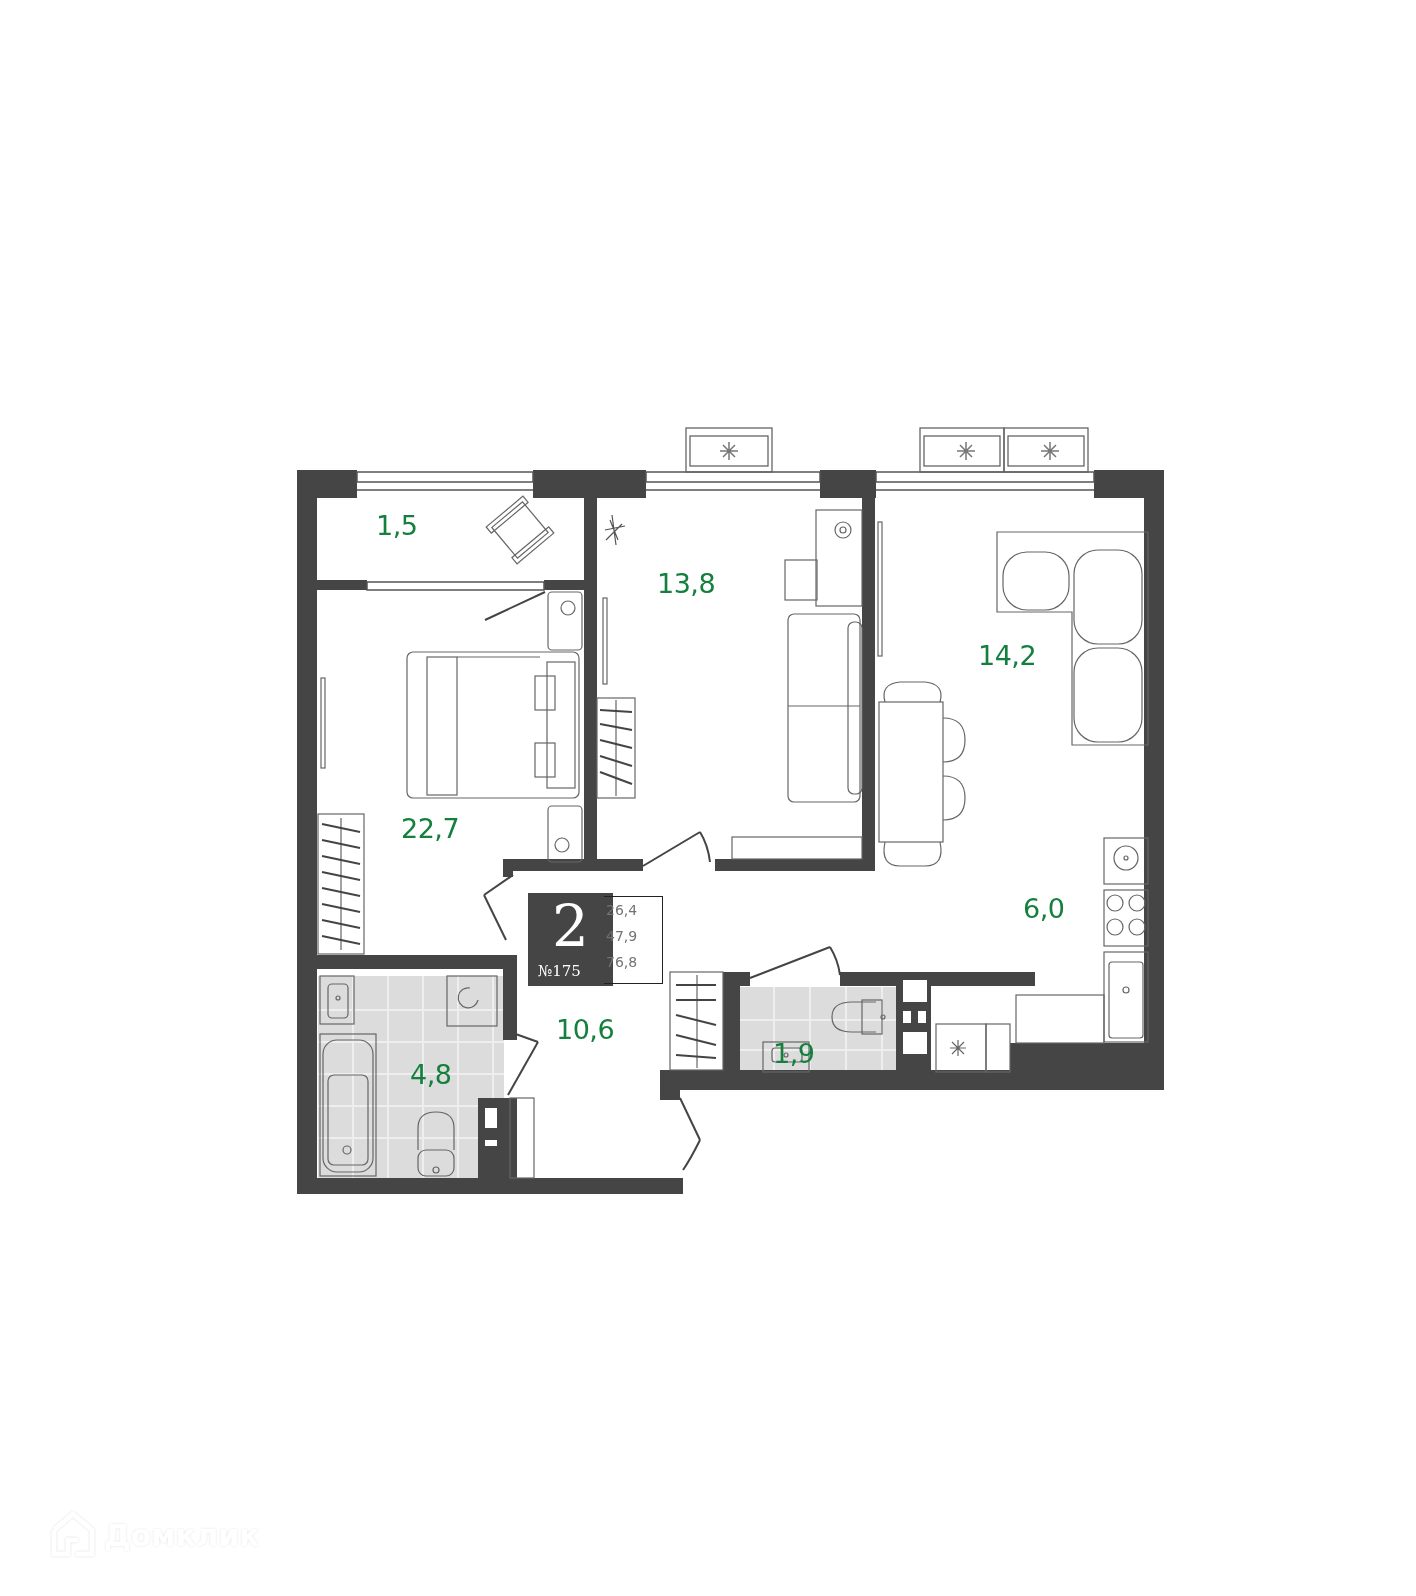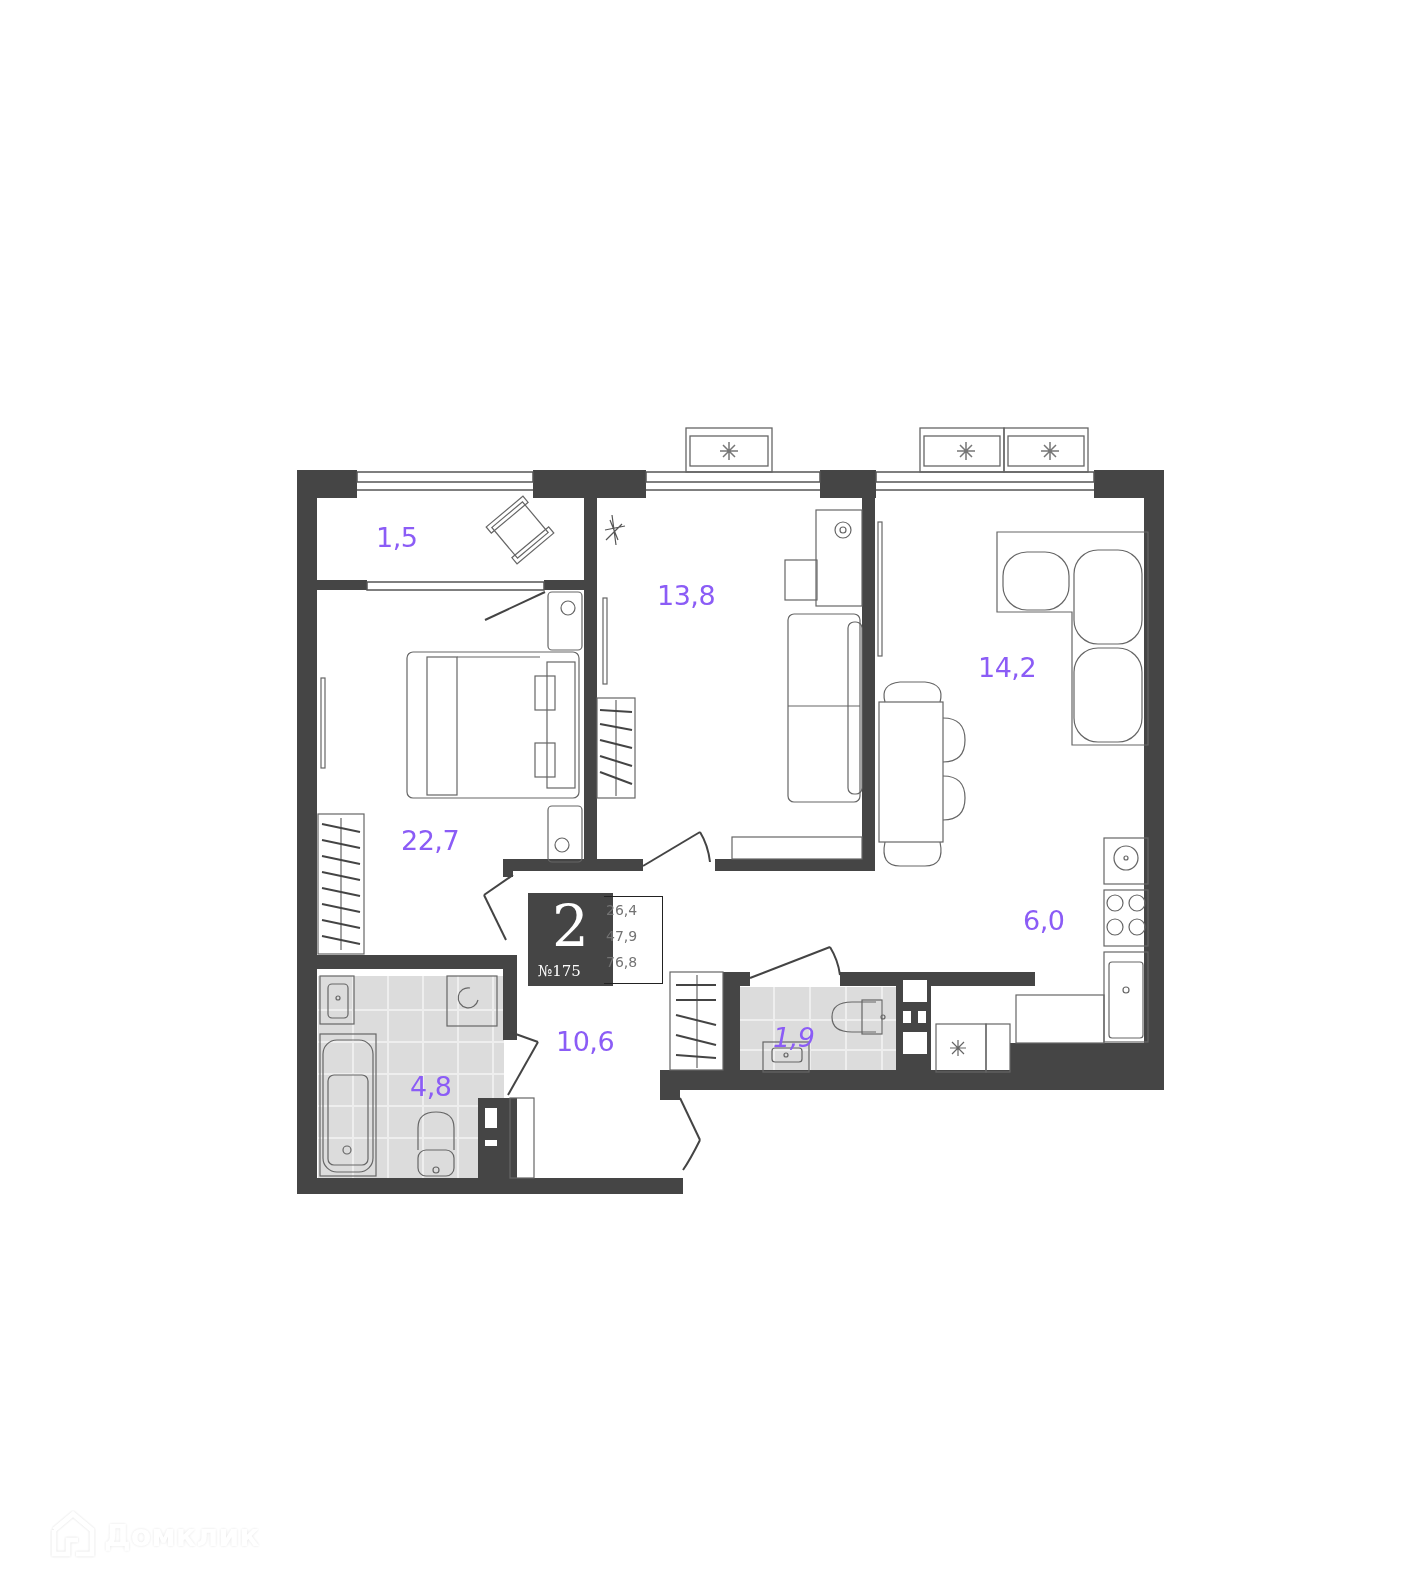--- a/index.html
+++ b/index.html
@@ -1,18 +1,18 @@
 <!DOCTYPE html>
 <html><head>
 <meta charset="utf-8">
 <style>
   html,body{margin:0;padding:0;background:#fff;}
   body{width:1416px;height:1596px;position:relative;overflow:hidden;font-family:"Liberation Sans",sans-serif;}
   #plan{position:absolute;left:0;top:0;}
-  .room-label{position:absolute;font-family:"DejaVu Sans",sans-serif;font-size:27px;color:#8b5cf6;letter-spacing:-0.5px;margin-top:12px;}
+  .room-label{position:absolute;font-family:"DejaVu Sans",sans-serif;font-size:27px;color:#15803d;letter-spacing:-0.5px;}
   .badge{position:absolute;left:528px;top:893px;width:85px;height:93px;background:#454545;color:#fff;}
   .badge .num{position:absolute;left:0;top:0;width:85px;text-align:center;font-family:"DejaVu Serif",serif;font-size:58px;line-height:66px;}
   .badge .apt{position:absolute;left:0;top:66px;width:63px;text-align:center;font-family:"DejaVu Serif",serif;font-size:15px;line-height:24px;}
   .stats{position:absolute;left:604px;top:896px;width:58px;height:86px;border-top:1.5px solid #222;border-right:1.5px solid #222;border-bottom:1.5px solid #222;padding-left:0;}
   .stats div{font-family:"DejaVu Sans",sans-serif;font-size:14px;line-height:26px;color:#737373;padding-left:2px;}
   .logo{position:absolute;left:50px;top:1510px;display:flex;align-items:center;gap:8px;opacity:0.9;}
   .logo span{font-family:"DejaVu Sans",sans-serif;font-weight:bold;font-size:30px;color:#fff;text-shadow:0 0 3px rgba(0,0,0,0.12);}
 </style>
 </head>
 <body>
@@ -263,21 +263,21 @@
   </g>
 </svg>
 
 <div class="room-label" style="left:376px;top:510px;">1,5</div>
 <div class="room-label" style="left:401px;top:813px;">22,7</div>
 <div class="room-label" style="left:657px;top:568px;">13,8</div>
 <div class="room-label" style="left:978px;top:640px;">14,2</div>
 <div class="room-label" style="left:1023px;top:893px;">6,0</div>
 <div class="room-label" style="left:556px;top:1014px;">10,6</div>
 <div class="room-label" style="left:410px;top:1059px;">4,8</div>
-<div class="room-label" style="left:773px;top:1010px;font-style:italic;">1,9</div>
+<div class="room-label" style="left:773px;top:1038px;">1,9</div>
 
 <div class="badge">
   <div class="num">2</div>
   <div class="apt">№175</div>
 </div>
 <div class="stats">
   <div>26,4</div>
   <div>47,9</div>
   <div>76,8</div>
 </div>

